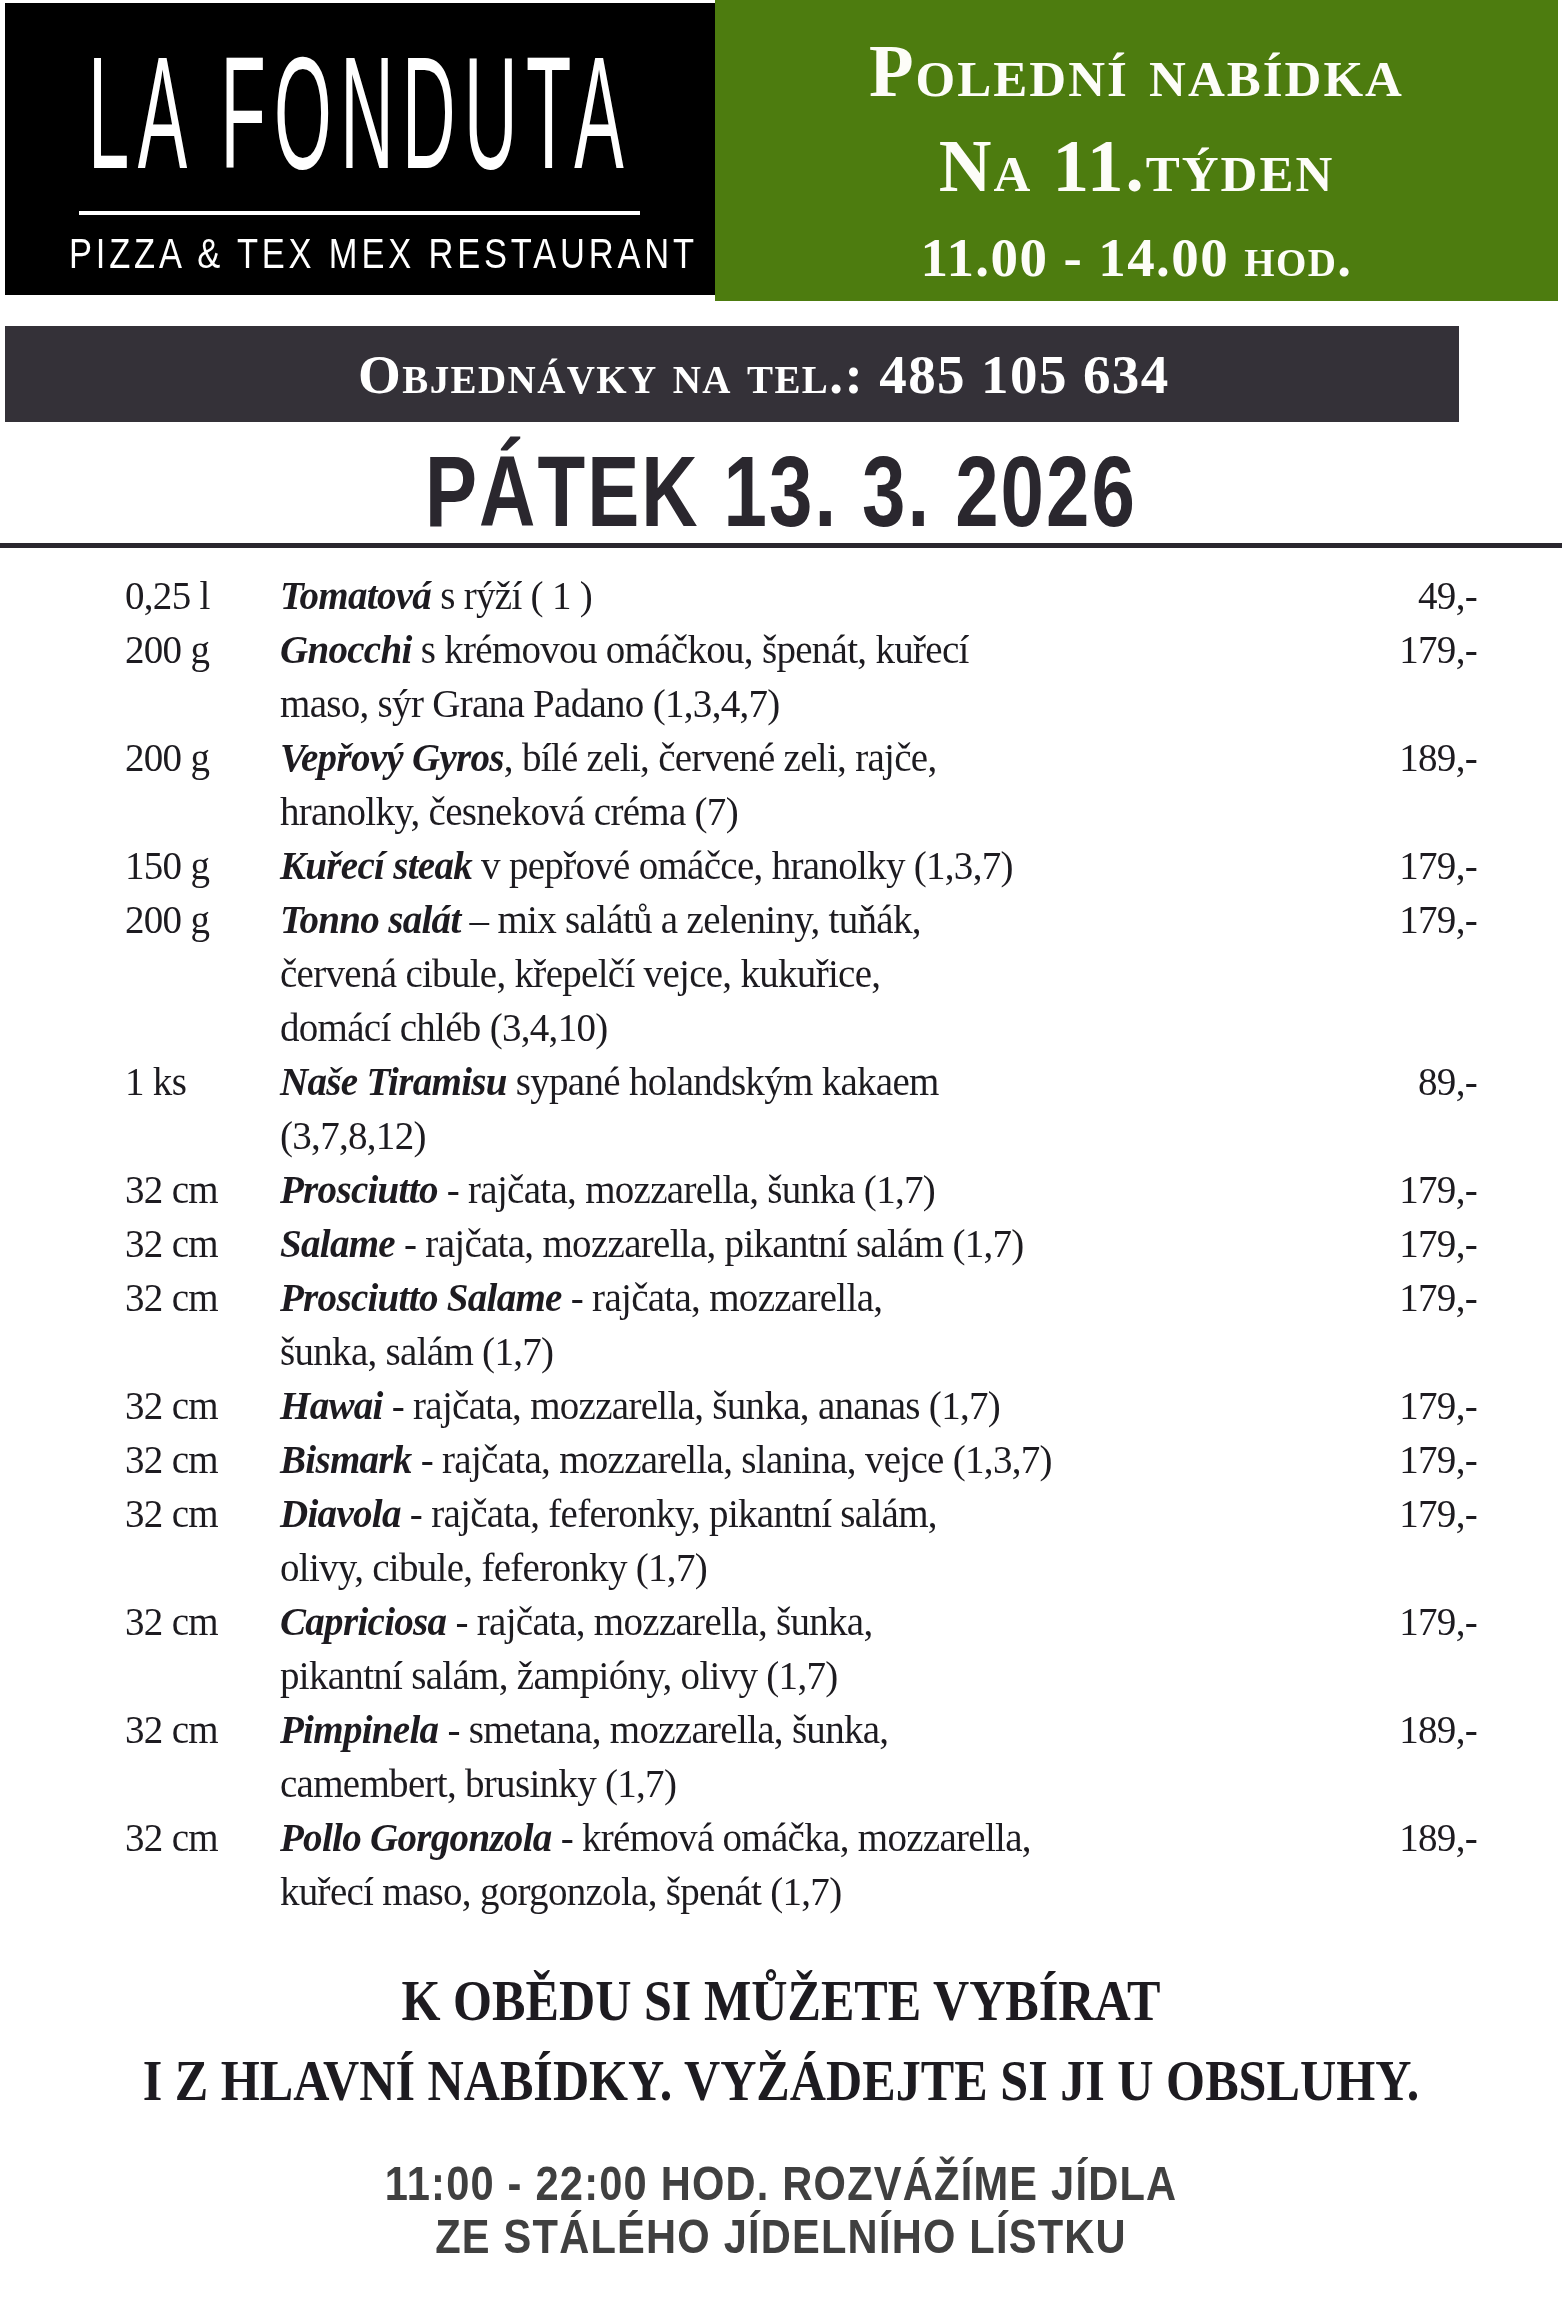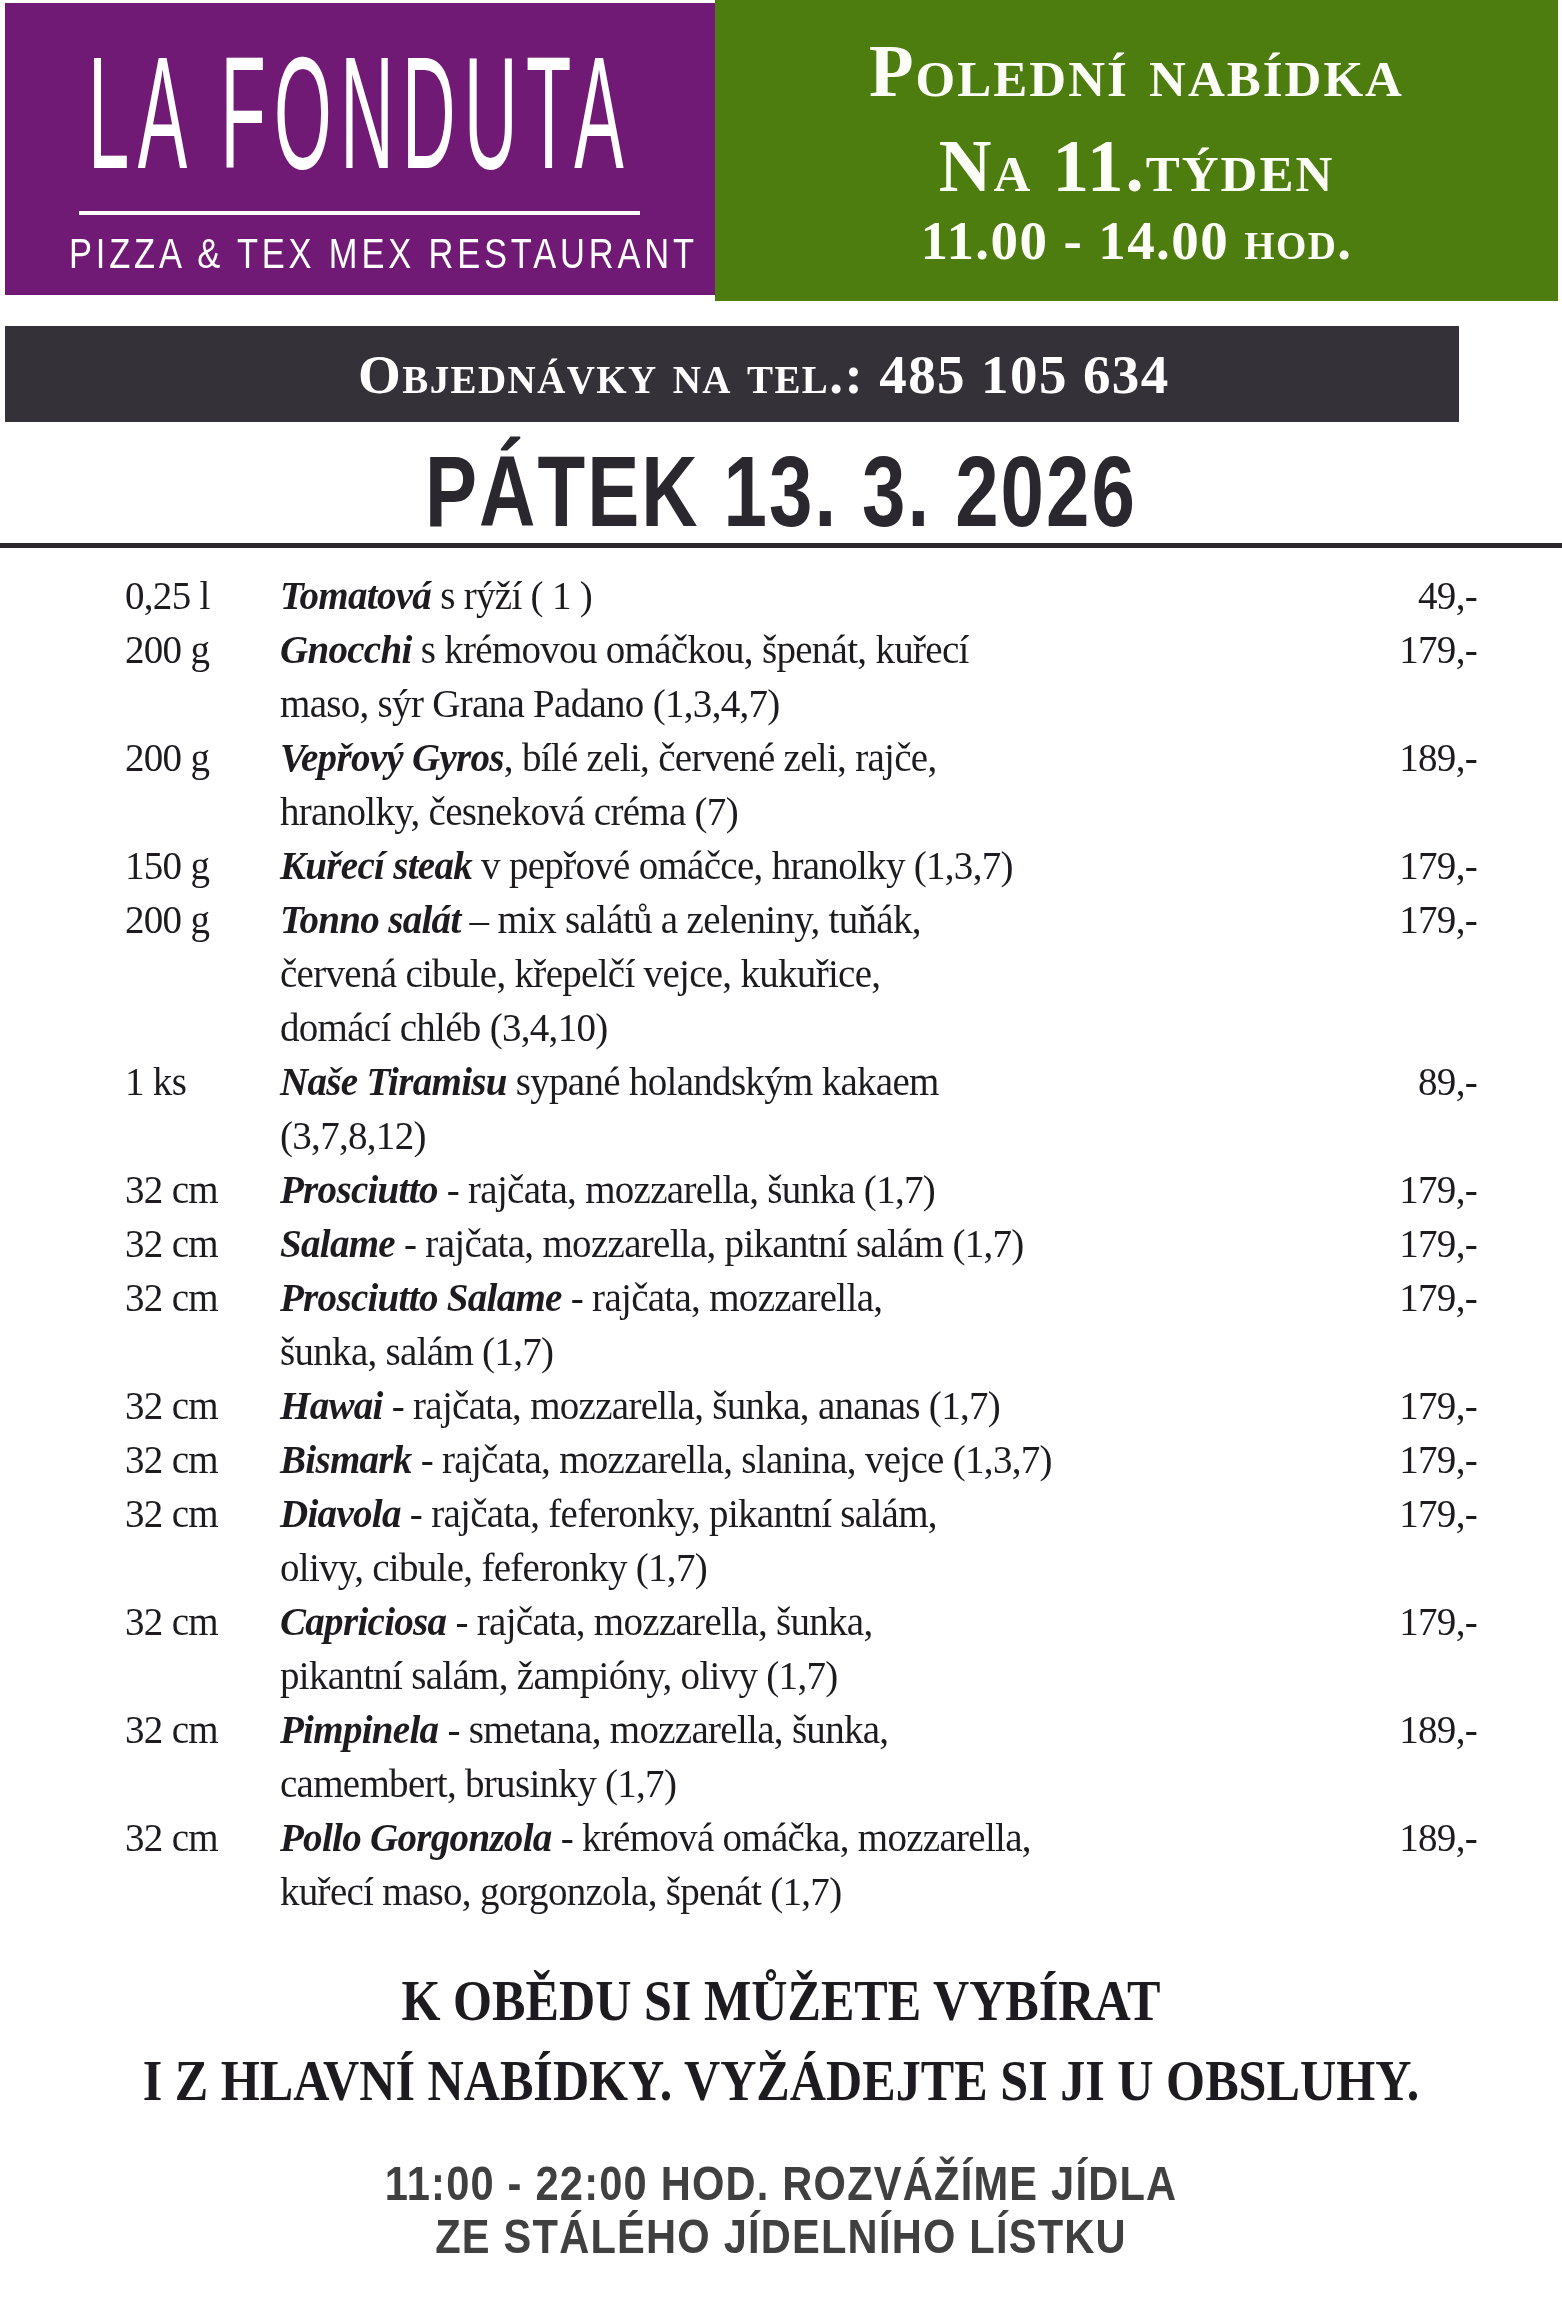--- a/index.html
+++ b/index.html
@@ -1,36 +1,36 @@
 <!DOCTYPE html>
 <html style="font-size:10.8px"><head>
 <meta charset="utf-8">
 <style>
   html,body{margin:0;padding:0;background:#fff;}
   .page{position:relative;width:1562px;height:2319px;background:#ffffff;overflow:hidden;
         font-family:"Liberation Serif","DejaVu Serif",serif;color:#1d1b20;}
 
   
-  .logo-block{position:absolute;left:5.4px;top:2.7px;width:710px;height:292px;background:#701a75;}
+  .logo-block{position:absolute;left:5.4px;top:2.7px;width:710px;height:292px;background:#000000;}
   .brand-name{position:absolute;left:0;right:0;top:19px;text-align:center;
       font-family:"Liberation Sans","DejaVu Sans",sans-serif;color:#fff;
       font-size:95px;font-weight:400;letter-spacing:10.8px;white-space:nowrap;
       transform:scale(0.78,1.68);transform-origin:center top;}
   .brand-rule{position:absolute;left:74px;width:561px;top:208px;height:4px;background:#fff;}
   .brand-tagline{position:absolute;left:0;right:0;top:227px;text-align:center;
       font-family:"Liberation Sans","DejaVu Sans",sans-serif;color:#fff;
       font-size:42px;font-weight:400;letter-spacing:4.7px;white-space:nowrap;
       transform:scaleX(0.82);transform-origin:center top;}
 
   .offer-banner{position:absolute;left:715px;top:0px;width:843px;height:301px;background:#4d7c0f;
       display:flex;flex-direction:column;align-items:center;justify-content:flex-start;}
   .offer-line{font-variant:small-caps;font-weight:700;color:#fdfdf8;white-space:nowrap;line-height:1;}
   .offer-l1{margin-top:35px;font-size:73px;letter-spacing:2px;}
   .offer-l2{margin-top:21.6px;font-size:73px;letter-spacing:2px;}
-  .offer-l3{margin-top:10px;font-size:55px;letter-spacing:1.4px;}
+  .offer-l3{margin-top:27px;font-size:55px;letter-spacing:1.4px;}
 
   .phone-bar{position:absolute;left:5.4px;top:326px;width:1454px;height:96px;background:#343138;
       display:flex;align-items:center;justify-content:center;padding-left:63px;box-sizing:border-box;}
   .phone-label{font-variant:small-caps;font-weight:700;color:#fff;font-size:55px;
       letter-spacing:1.4px;white-space:nowrap;line-height:1;}
 
   
   .date-heading{position:absolute;left:0;right:0;top:441px;text-align:center;
       font-family:"Liberation Sans","DejaVu Sans",sans-serif;font-weight:700;color:#2a272e;
       font-size:100px;letter-spacing:2.7px;white-space:nowrap;line-height:1;

